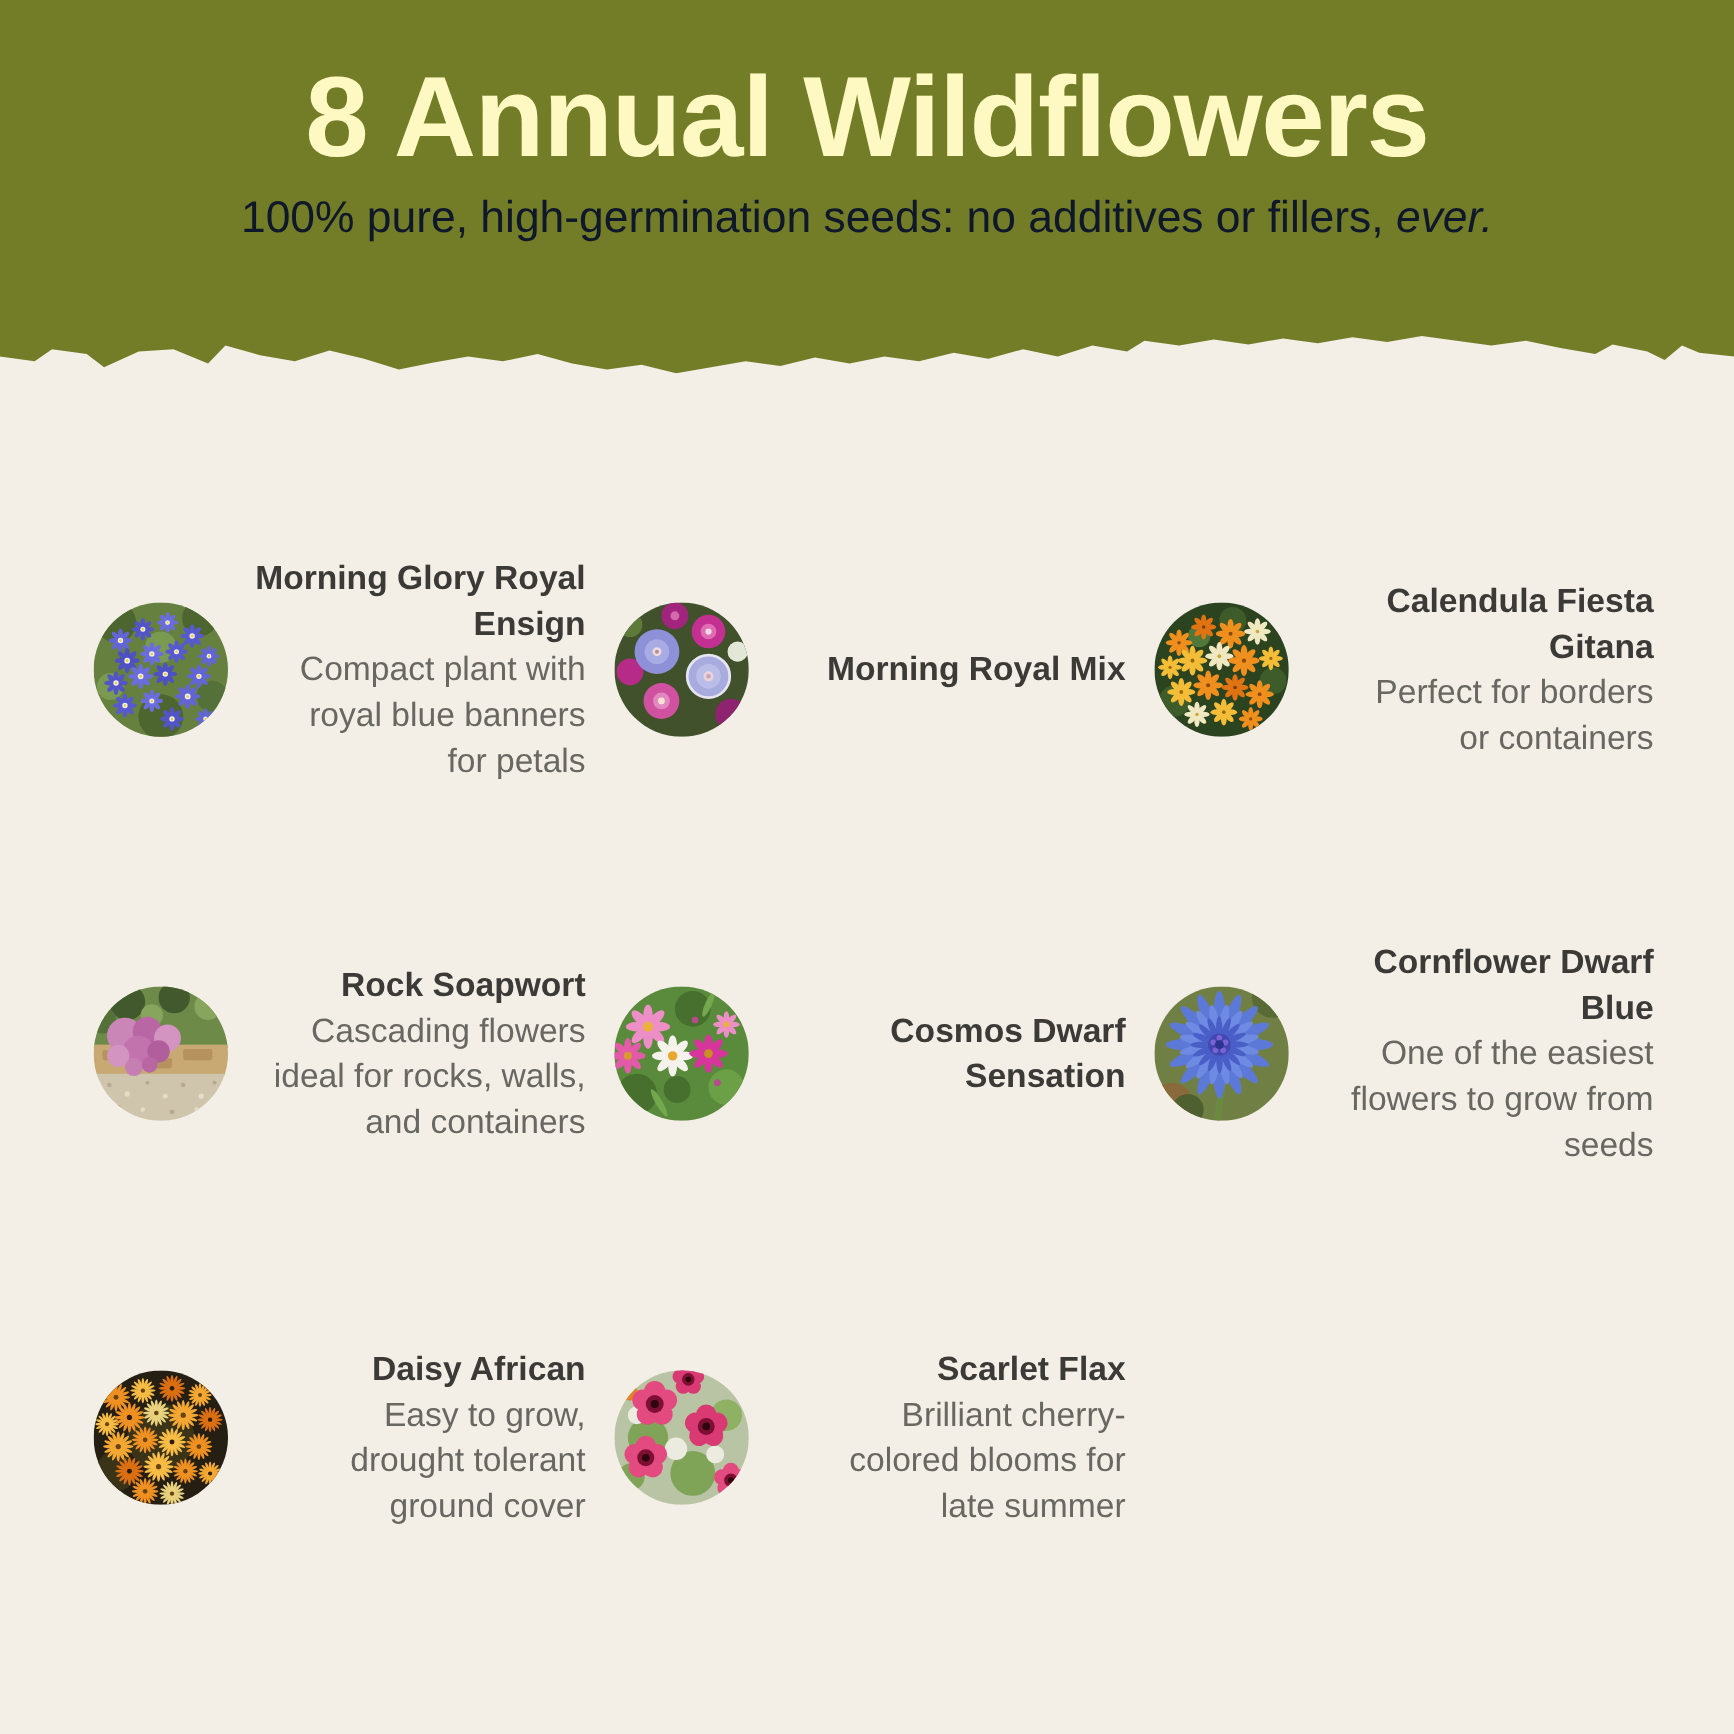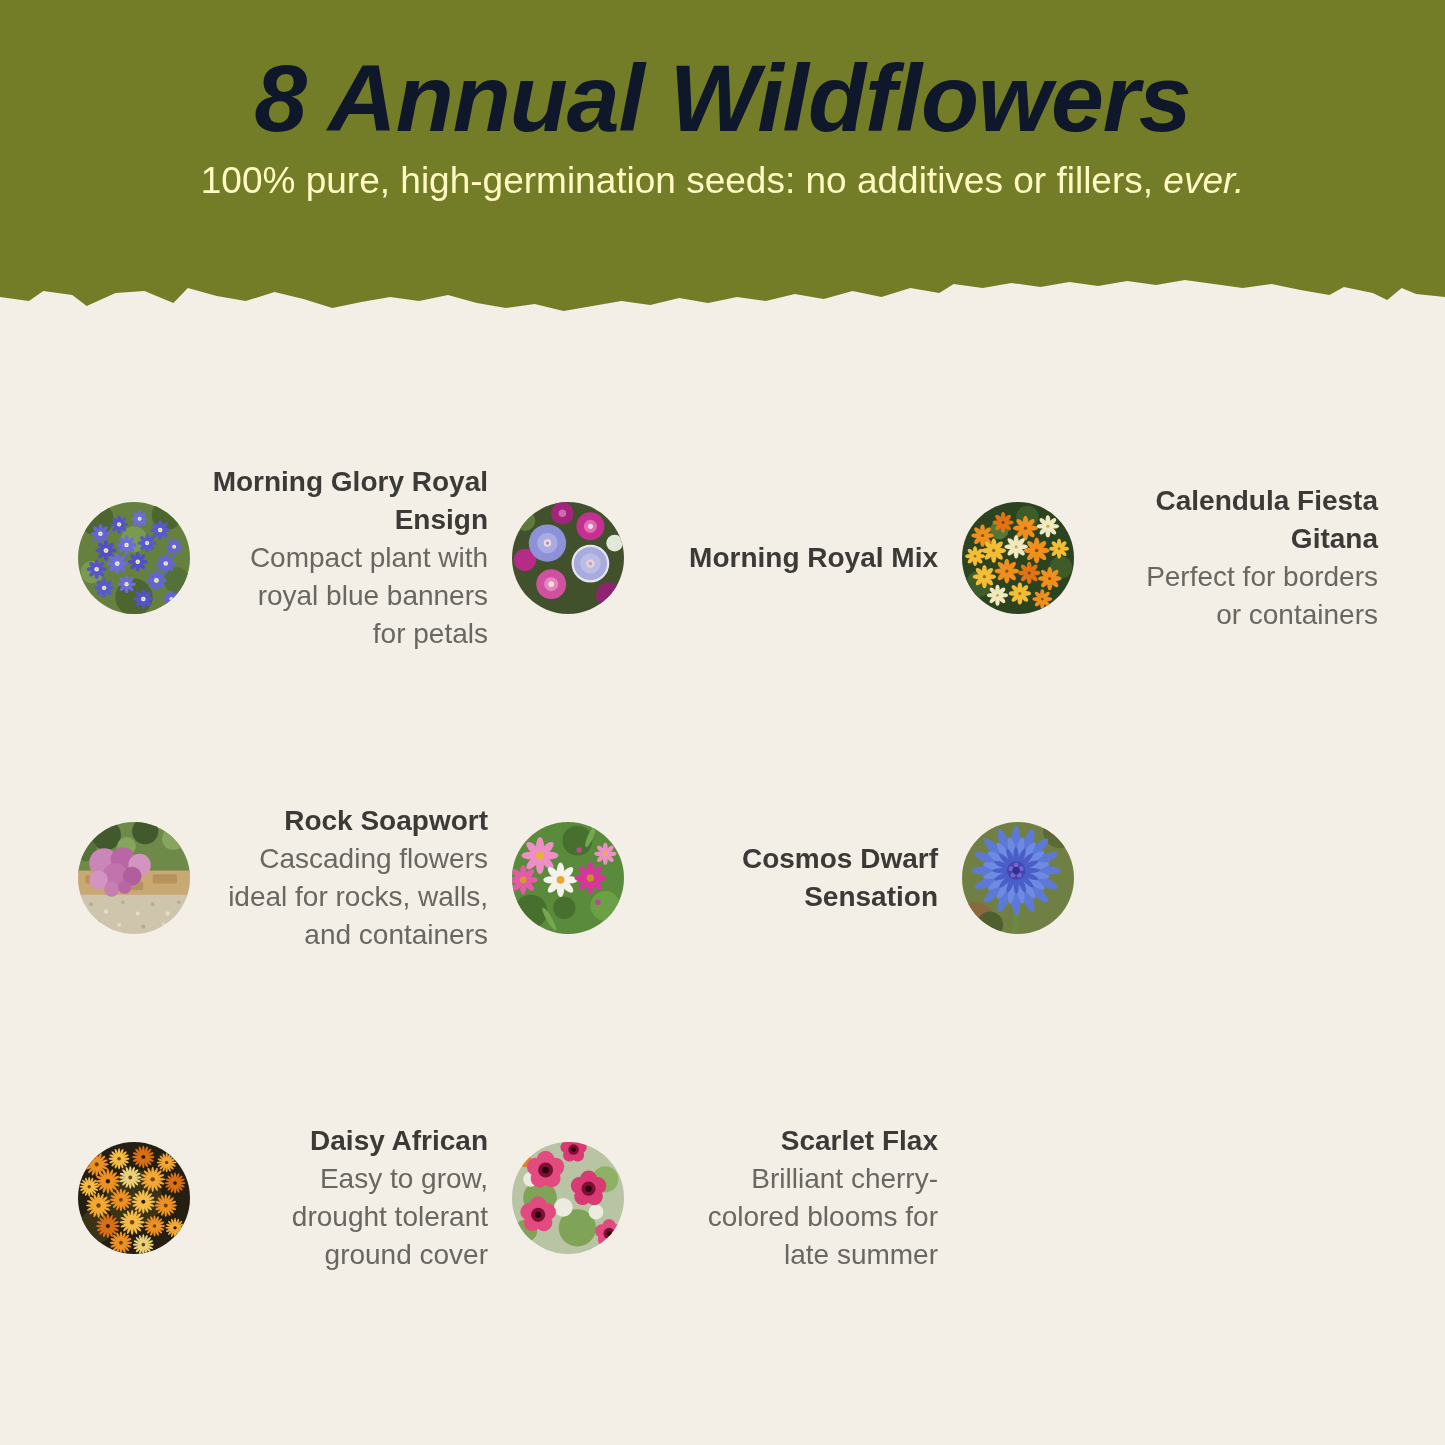--- a/index.html
+++ b/index.html
@@ -16,25 +16,25 @@
       100% 297px,98% 294px,97% 288px,96% 300px,95% 293px,93% 287px,92% 295px,
       90% 290px,88% 284px,86% 288px,84% 284px,82% 280px,80% 285px,78% 281px,
       76% 286px,74% 282px,72% 287px,70% 283px,68% 288px,66% 284px,65% 293px,
       63% 288px,61% 297px,59% 291px,57% 299px,55% 294px,53% 301px,51% 297px,
       49% 303px,47% 298px,45% 305px,43% 301px,41% 306px,39% 311px,37% 304px,
       35% 308px,33% 303px,31% 295px,29% 301px,27% 297px,25% 302px,23% 308px,
       21% 299px,19% 292px,17% 301px,15% 296px,13% 288px,12% 303px,10% 291px,
       8% 293px,6% 306px,5% 295px,3% 291px,2% 301px,0% 297px);
   }
   .hero h1{
-    margin:0;font-size:95px;font-weight:bold;color:#0f172a;
-    letter-spacing:-1px;line-height:1.1;font-style:italic;
+    margin:0;font-size:95px;font-weight:bold;color:#fef9c3;
+    letter-spacing:-1px;line-height:1.1;
   }
   .hero .sub{
-    margin:8px 0 0;font-size:37px;color:#fef9c3;line-height:1.2;
+    margin:8px 0 0;font-size:37px;color:#0f172a;line-height:1.2;
   }
   .hero .sub em{font-style:italic;}
   .grid{
     display:grid;
     grid-template-columns:434px 450px 440px;
     grid-auto-rows:320px;
     margin-left:78px;
     padding-top:86px;
     text-align:right;
   }
@@ -419,20 +419,27 @@
         <use href="#p16" fill="#4a5ec8" transform="rotate(22) scale(1.7)"></use>
         <circle r="10" fill="#4348b0"></circle>
         <circle cx="0" cy="-6" r="2.5" fill="#7a64d4"></circle>
           <circle cx="5.5" cy="-2" r="2.5" fill="#7a64d4"></circle>
         <circle cx="3.5" cy="5" r="2.5" fill="#7a64d4"></circle>
           <circle cx="-3.5" cy="5" r="2.5" fill="#7a64d4"></circle>
         <circle cx="-5.5" cy="-2" r="2.5" fill="#7a64d4"></circle>
         <circle r="4" fill="#2e3390"></circle>
       </g>
     </svg>
+    <div class="txt">
+      <h3 class="t">Cornflower Dwarf
+Blue</h3>
+      <p class="d">One of the easiest
+flowers to grow from
+seeds</p>
+    </div>
   </article>
 
   <article class="item">
     <svg class="photo" viewBox="0 0 120 120" aria-label="daisy-african-photo">
       <rect width="120" height="120" fill="#241f12"></rect>
       <circle cx="60" cy="60" r="30" fill="#3a3318"></circle>
         <circle cx="20" cy="90" r="18" fill="#3a3318"></circle>
       <g transform="translate(20 24) scale(.85)">
           <use href="#p16" fill="#ef9122"></use>
           <circle r="2.6" fill="#6a4410"></circle>

